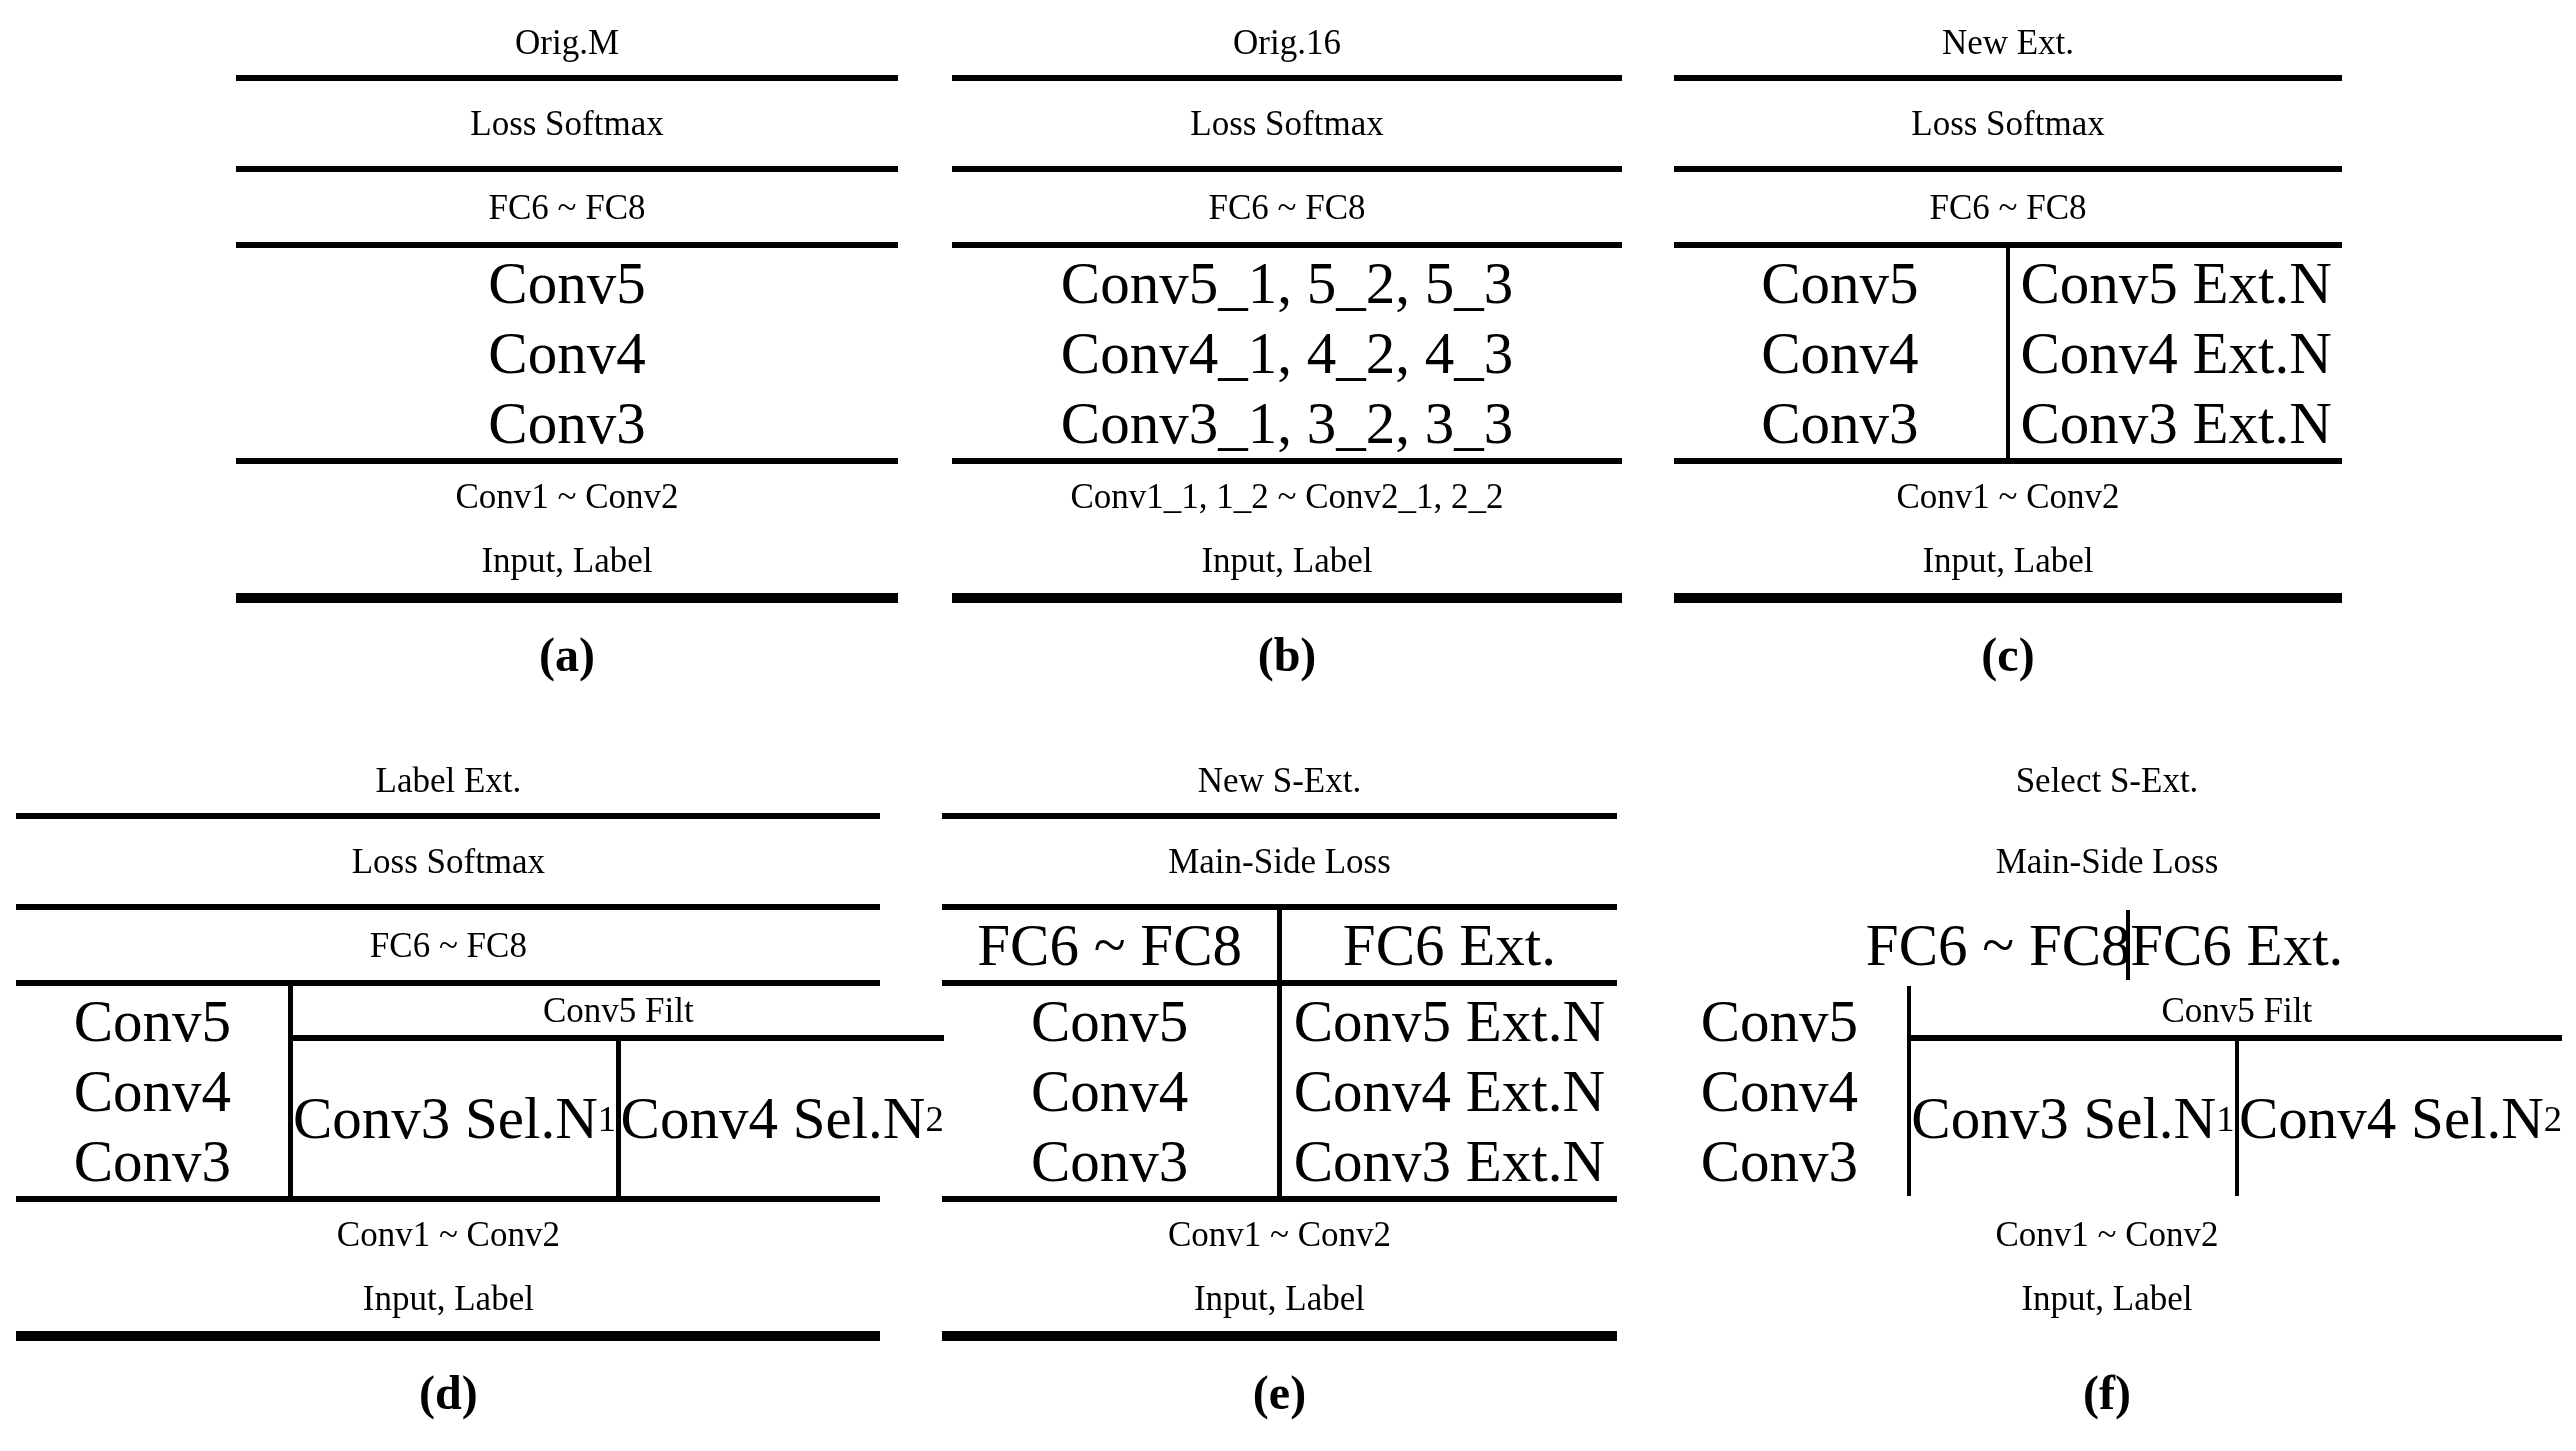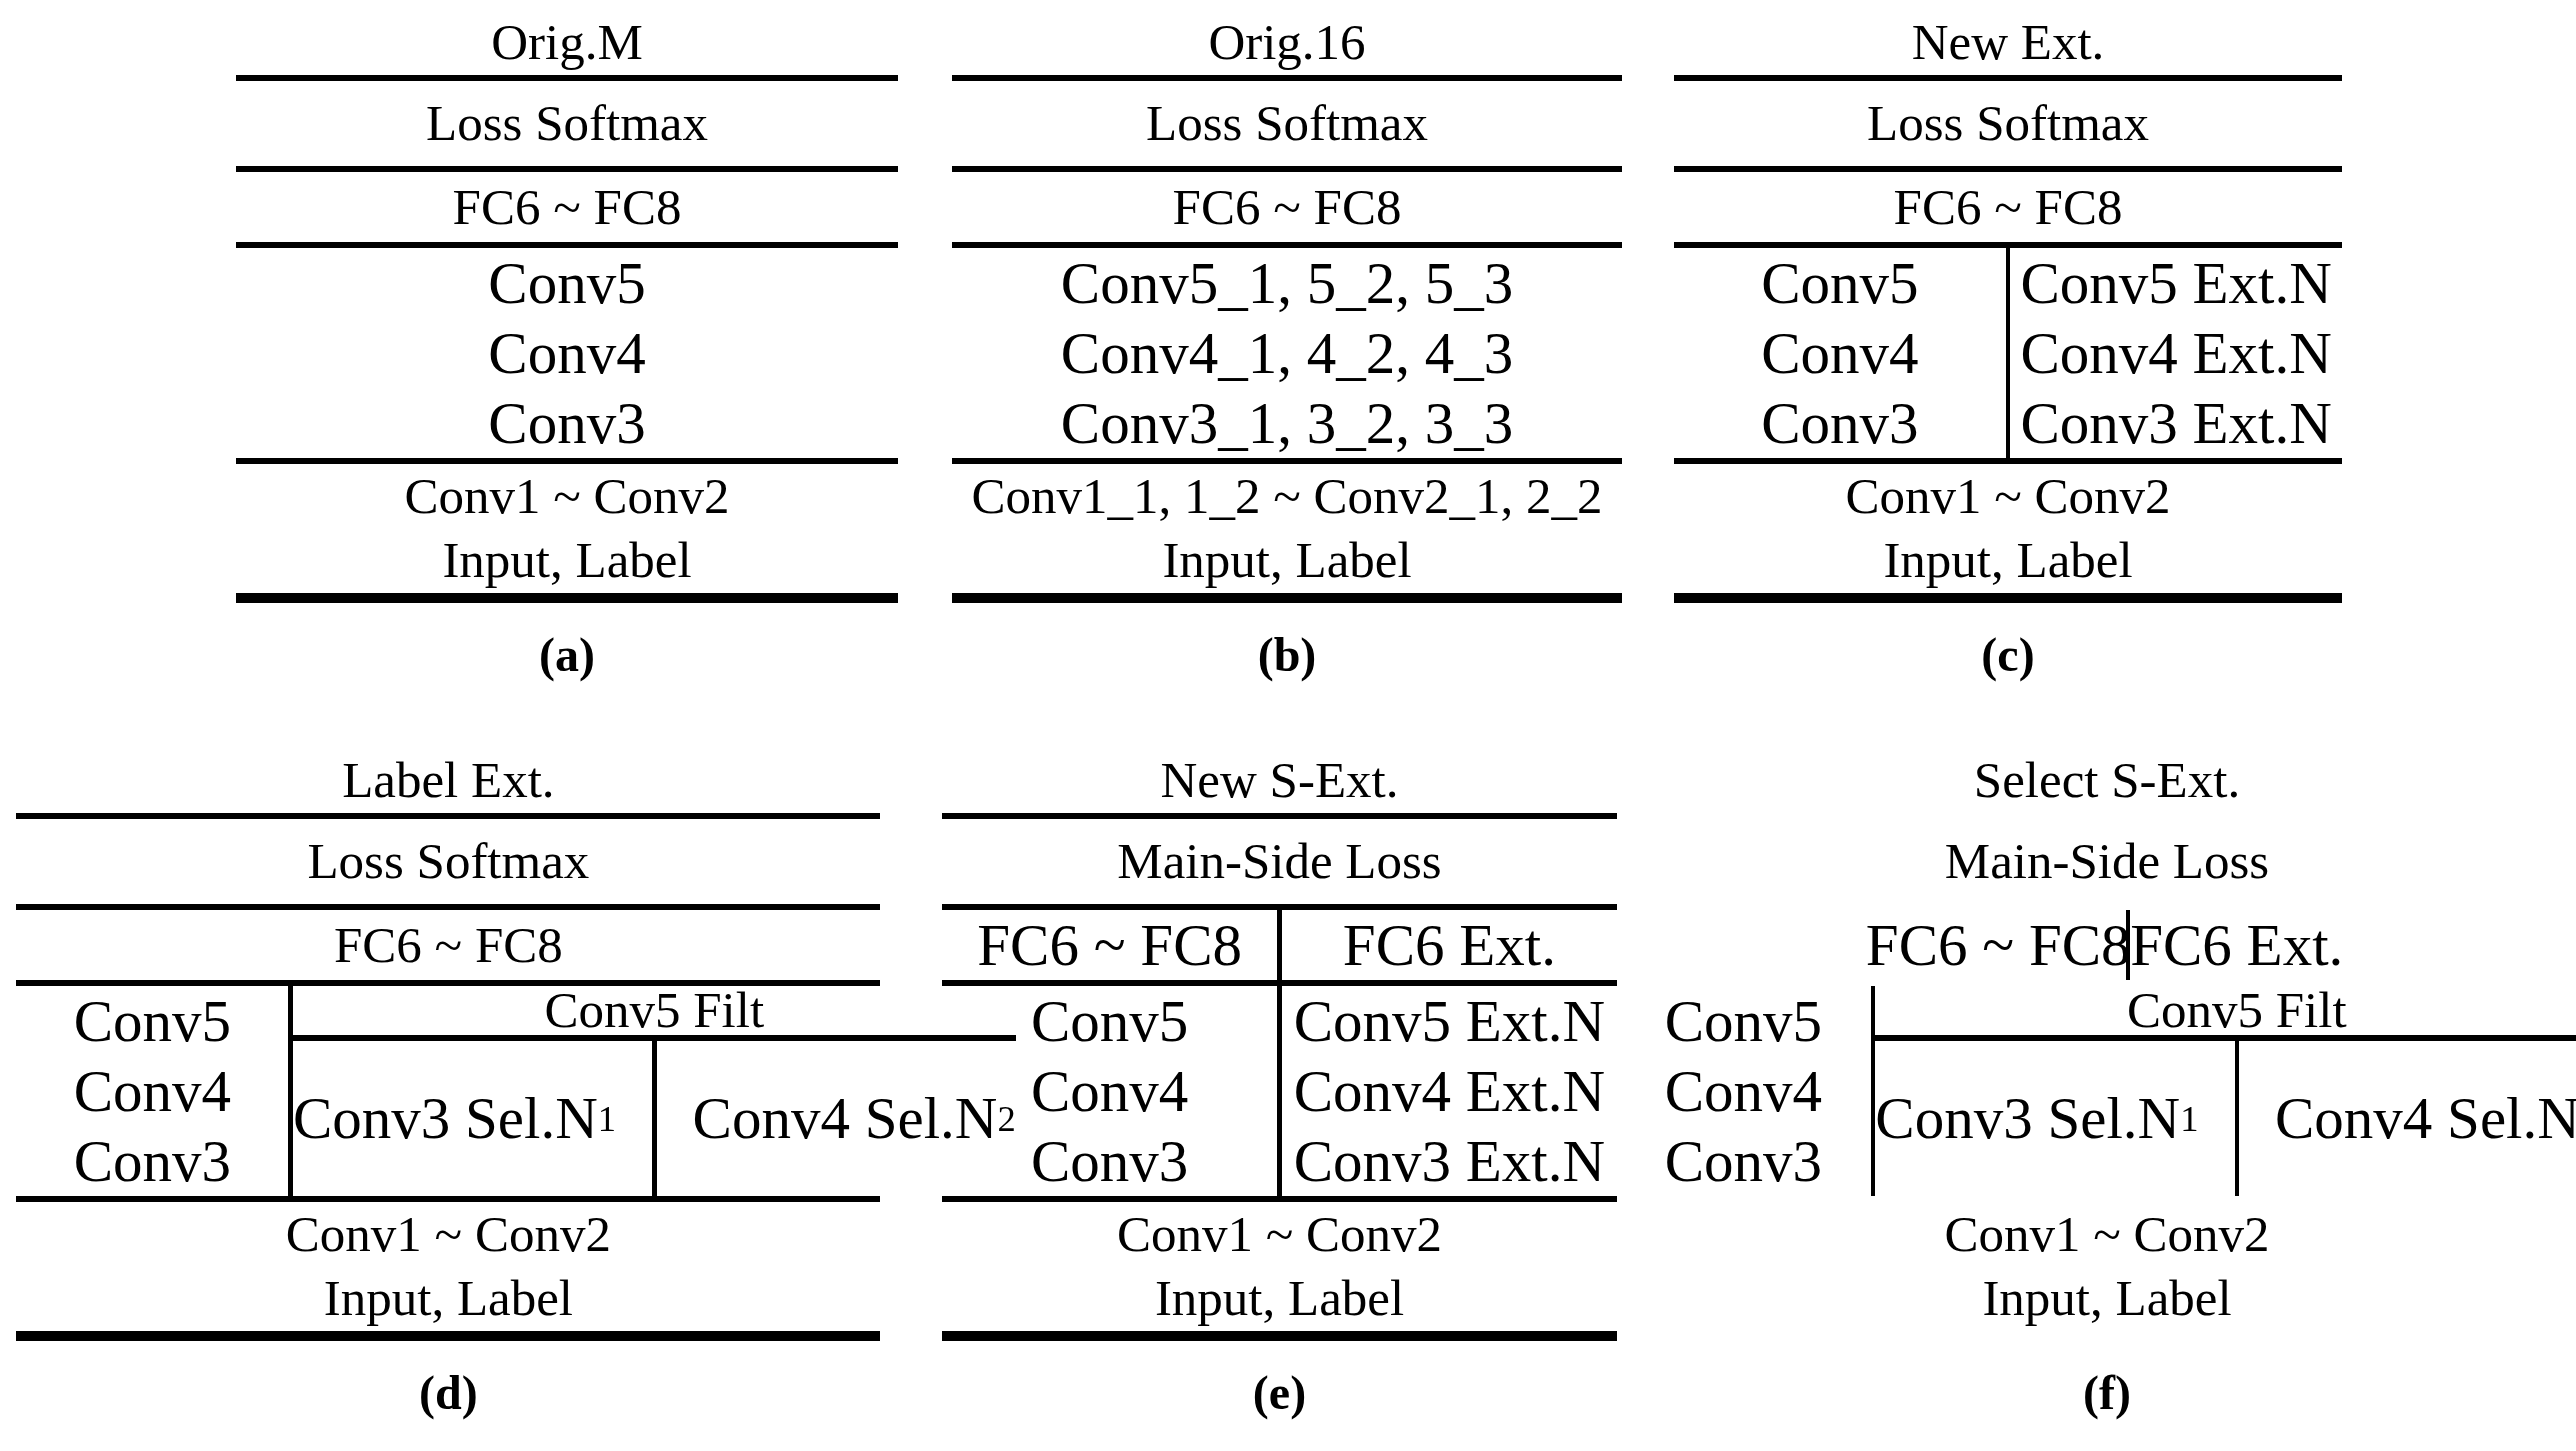--- a/index.html
+++ b/index.html
@@ -4,41 +4,41 @@
 <style>
   html,body { margin:0; padding:0; background:#ffffff; }
   .canvas {
     position:relative; width:2576px; height:1451px;
     background:#ffffff; color:#000000;
     font-family:"Liberation Serif","DejaVu Serif",serif;
   }
   .panel { position:absolute; display:flex; flex-direction:column; }
   .row {
     display:flex; align-items:center; justify-content:center;
-    text-align:center; font-size:51px; line-height:1; white-space:nowrap;
+    text-align:center; font-size:35px; line-height:1; white-space:nowrap;
   }
   .hr { height:6px; background:#000000; flex:none; }
   .hr-thick { height:9.7px; }
   .title-row   { height:75px; padding-top:10.4px; box-sizing:border-box; }
   .loss-row    { height:85px; }
   .fc-row      { height:70px; flex:none; }
   .conv-section{ height:210px; flex:none; display:flex; flex-direction:column; }
   .split       { flex-direction:row; align-items:stretch; padding:0; }
   .lower-row   { height:64px; }
   .input-row   { height:65px; }
   .caption-row { height:104px; font-weight:bold; font-size:48px; }
   .vdiv { width:4.5px; background:#000000; flex:none; align-self:stretch; }
   .conv-col { display:flex; flex-direction:column; }
   .crow, .fc-cell, .sel-cell {
     flex:1; display:flex; align-items:center; justify-content:center;
     text-align:center; font-size:59px; line-height:1; white-space:nowrap;
   }
   .sel-region { flex:1; display:flex; flex-direction:column; }
   .filt-row { height:49px; flex:none; }
-  .sel-row { flex:1; display:flex; align-items:stretch;gap:36px; }
+  .sel-row { flex:1; display:flex; align-items:stretch; }
   sub { font-size:0.62em; line-height:0; }
 </style>
 </head>
 <body>
 
 <div class="canvas">
 
   <div class="panel" style="left:236px; top:0; width:662px;">
     <div class="row title-row">Orig.M</div>
     <div class="hr"></div>

